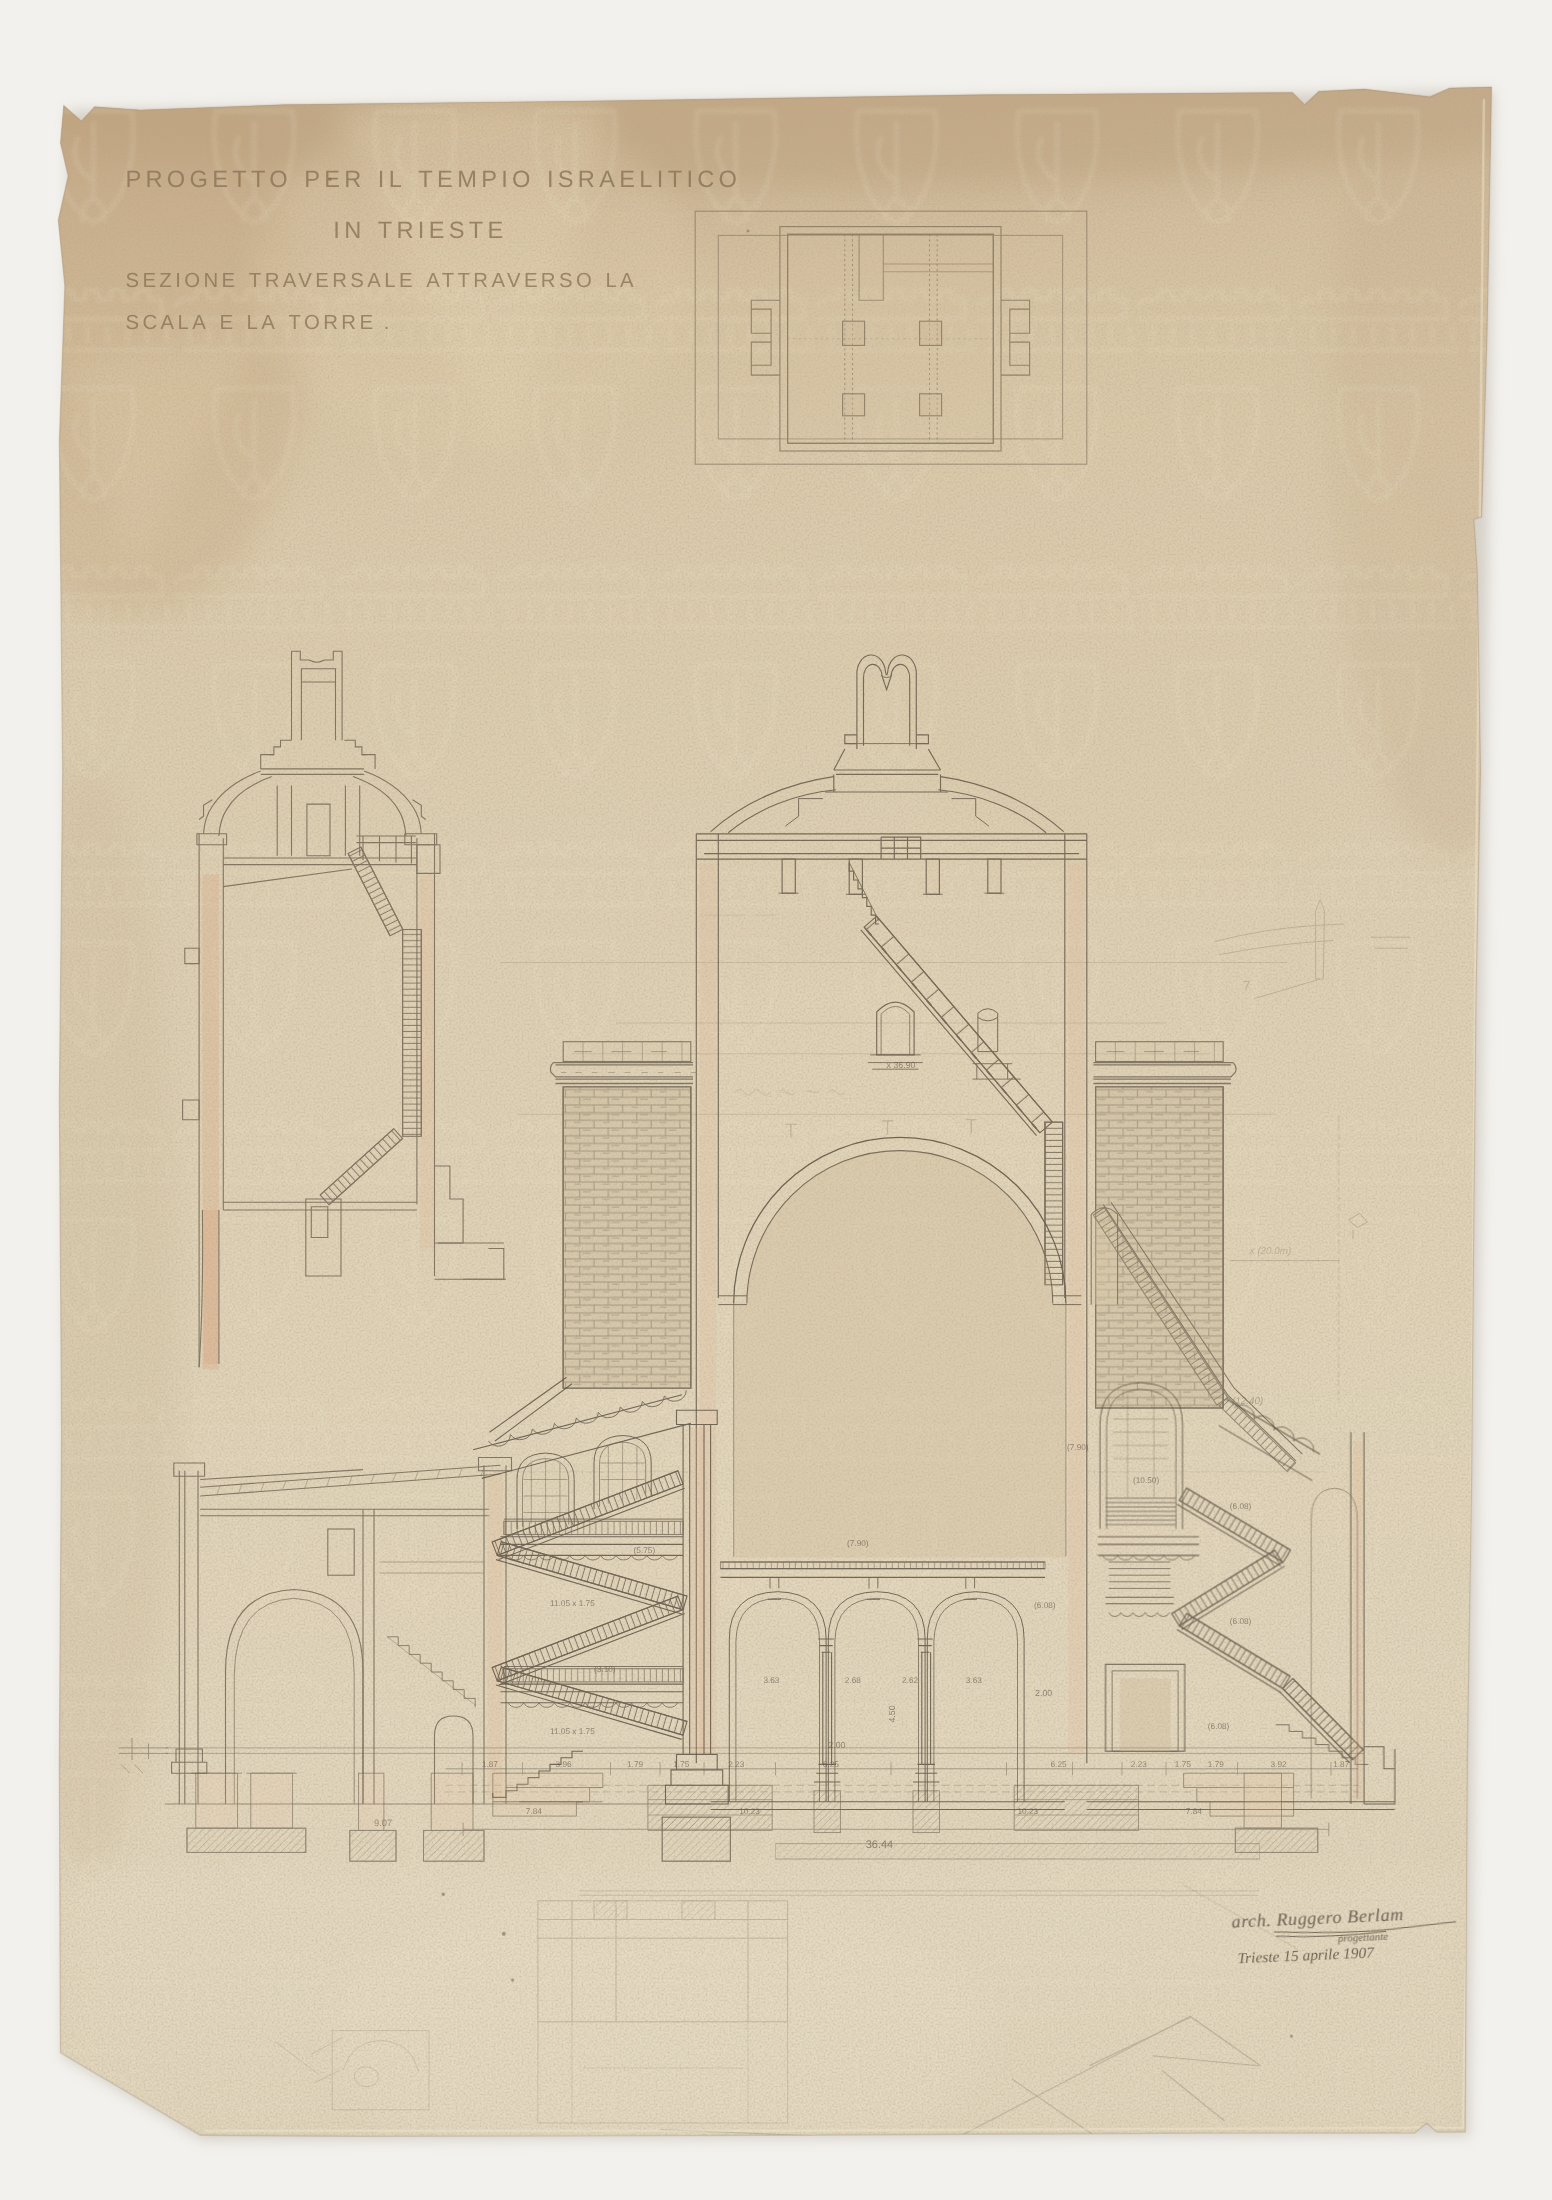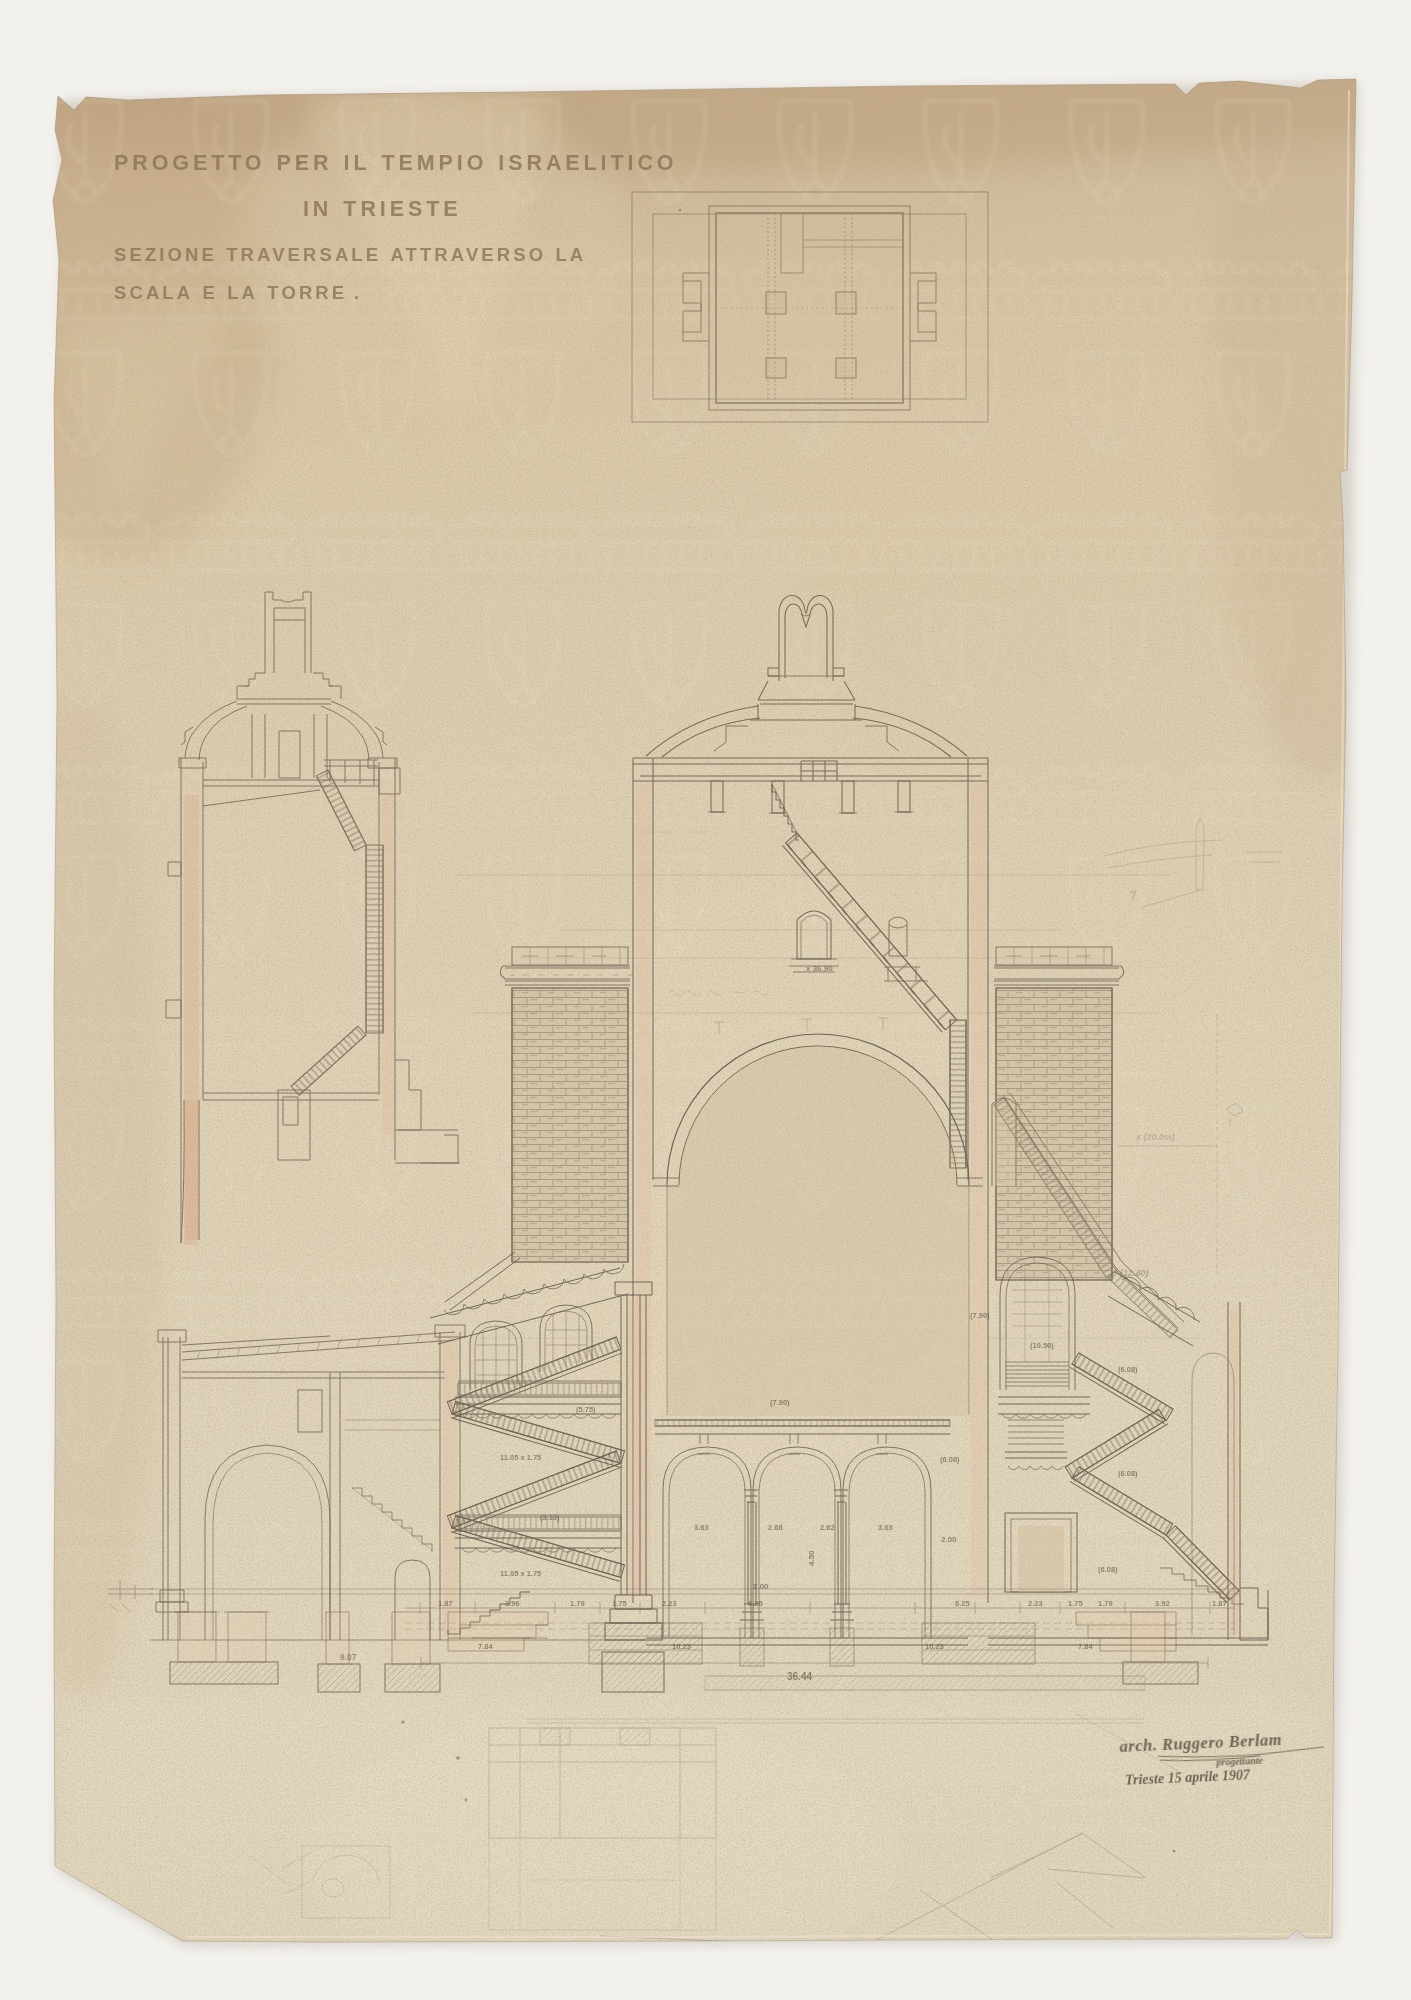--- a/index.html
+++ b/index.html
@@ -1,16 +1,16 @@
 <!DOCTYPE html>
 <html><head>
 <meta charset="utf-8">
 <style>
 html,body{margin:0;padding:0;background:#f3f1ee;}
-#stage{position:relative;width:1411px;height:2000px;overflow:hidden;font-family:"Liberation Sans",sans-serif;font-weight:bold;}
+#stage{position:relative;width:1411px;height:2000px;overflow:hidden;font-family:"Liberation Sans",sans-serif;}
 svg{position:absolute;top:0;left:0;}
 .t1{font-family:"Liberation Sans",sans-serif;fill:#8a7355;}
 </style>
 </head>
 <body>
 <div id="stage">
 <svg width="1411" height="2000" viewBox="0 0 1411 2000">
 <defs>
 <linearGradient id="paperg" x1="0" y1="0" x2="0.06" y2="1">
 <stop offset="0" stop-color="#c8ae8c"></stop>

